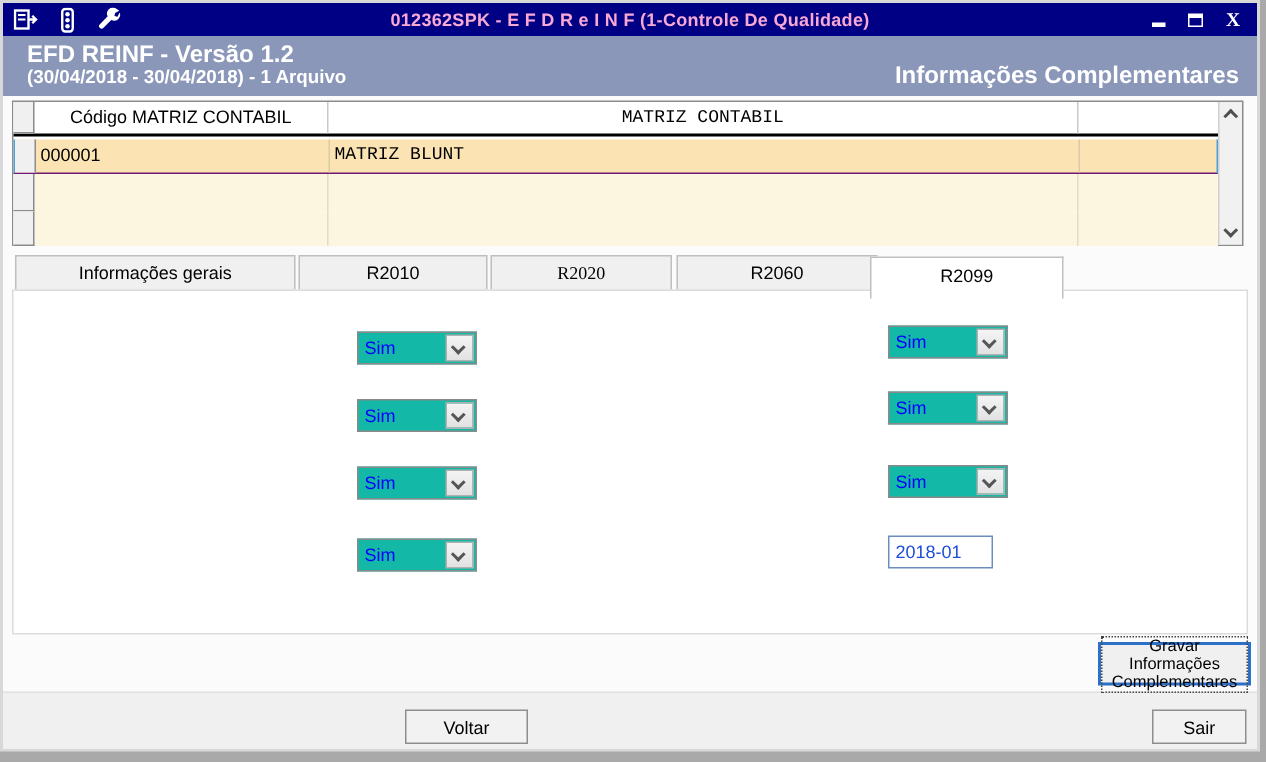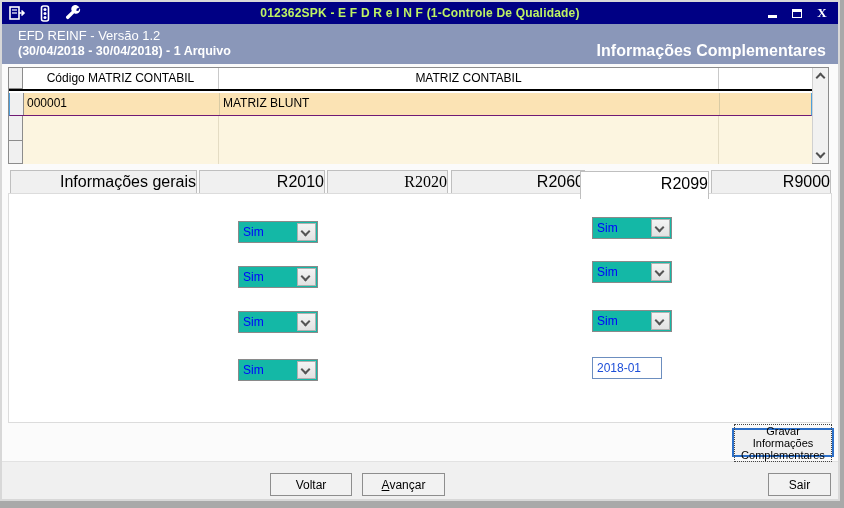--- a/index.html
+++ b/index.html
@@ -6,56 +6,56 @@
   html,body { width:844px; height:508px; }
   body { font-family:"Liberation Sans", sans-serif; font-size:12px; color:#000; background:#a9a9a9; }
   .screen { position:relative; width:844px; height:508px; background:#a9a9a9; overflow:hidden; }
   .window-frame { position:absolute; left:0; top:0; width:840px; height:501px; background:#d8d8d8; }
   .window { position:absolute; left:2px; top:2px; width:836px; height:497px; background:#fbfbfb; }
 
   
   .titlebar { position:absolute; left:2px; top:2px; width:836px; height:22px; background:#000084; display:flex; align-items:center; }
   .titlebar-icons { position:absolute; left:6px; top:2px; display:flex; gap:10px; }
   .tb-ico { width:18px; height:18px; display:flex; align-items:center; justify-content:center; }
-  .title-text { width:100%; text-align:center; color:#bef264; font-weight:bold; font-size:12px; letter-spacing:.2px; }
+  .title-text { width:100%; text-align:center; color:#f9a8d4; font-weight:bold; font-size:12px; letter-spacing:.2px; }
   .tb-controls { position:absolute; right:8px; top:0; height:22px; display:flex; align-items:center; gap:9px; }
   .tb-btn { width:16px; height:16px; display:flex; align-items:center; justify-content:center; color:#fff; font-weight:bold; cursor:default; }
   .glyph-min { width:9px; height:3px; background:#fff; margin-top:6px; }
   .glyph-max { width:10px; height:9px; border:1px solid #fff; border-top:3px solid #fff; }
   .glyph-close { font-size:13px; font-weight:bold; color:#fff; font-family:"Liberation Serif", serif; }
 
   
   .header { position:absolute; left:2px; top:24px; width:836px; height:40px; background:#8a97b9; color:#fff; }
-  .hdr-line1 { position:absolute; left:16px; top:4px; font-weight:normal; font-size:13px; }
+  .hdr-line1 { position:absolute; left:16px; top:4px; font-weight:bold; font-size:16px; }
   .hdr-line2 { position:absolute; left:16px; top:20px; font-weight:bold; font-size:12.5px; }
   .hdr-right { position:absolute; right:12px; bottom:4px; font-weight:bold; font-size:16px; }
 
   
   .grid { position:absolute; left:8px; top:67px; width:821px; height:97px; border:1px solid #8c8c8c; background:#fff; }
   .g-row { position:absolute; left:0; width:803px; display:flex; }
   .g-head { top:0; height:23px; background:#fff; border-bottom:2px solid #000; }
   .g-sel { width:14px; background:#f0f0f0; border-right:1px solid #8c8c8c; border-bottom:1px solid #8c8c8c; flex:none; }
   .g-c1 { width:196px; flex:none; overflow:hidden; white-space:nowrap; }
-  .g-c2 { width:500px; flex:none; overflow:hidden; white-space:nowrap; }
+  .g-c2 { width:500px; flex:none; overflow:hidden; white-space:nowrap;font-family:Liberation Mono, monospace; }
   .g-c3 { width:93px; flex:none; }
   .g-head .g-c1, .g-head .g-c2 { text-align:center; line-height:21px; border-right:1px solid #c9c9c9; }
   .g-row1 { top:25px; height:23px; background:#fbe3b4; border:1px solid #4e9fdb; border-top:none; border-bottom:1px solid #701a75; }
   .g-row1 .g-c1, .g-row1 .g-c2 { line-height:20px; padding-left:3px; border-right:1px solid #d9cba4; }
   .g-row1 .g-sel { border-bottom:none; }
   .g-row2 { top:48px; height:25px; background:#fcf5e0; }
   .g-row3 { top:73px; height:23px; background:#fcf5e0; }
   .g-empty .g-c1, .g-empty .g-c2 { border-right:1px solid #e4dcc4; }
   .g-empty .g-sel { border-bottom:1px solid #8c8c8c; }
   .g-scroll { position:absolute; right:0; top:0; width:16px; height:95px; background:#f1f1f1; border-left:1px solid #d0d0d0; }
   .chev { width:7px; height:7px; border-right:2px solid #505050; border-bottom:2px solid #505050; position:absolute; left:4px; }
   .chev-up { transform:rotate(-135deg); top:6px; }
   .chev-down { transform:rotate(45deg); bottom:6px; }
 
   
-  .tab { position:absolute; top:170px; height:24px; background:#f0f0f0; border:1px solid #bfbfbf; text-align:right; line-height:22px; font-size:16px; cursor:default; }
+  .tab { position:absolute; top:170px; height:24px; background:#f0f0f0; border:1px solid #bfbfbf; text-align:center; line-height:22px; font-size:12px; cursor:default; }
   .tab.active { top:171px; height:28px; background:#fff; border-bottom:none; line-height:24px; z-index:5; }
 
   
   .panel { position:absolute; left:8px; top:193px; width:824px; height:230px; background:#fff; border:1px solid #dcdcdc; z-index:1; }
 
   .q-label { position:absolute; text-align:right; font-size:12px; line-height:15px; color:#000; }
   .lbl-left { left:6px; width:230px; }
   .lbl-right { left:354px; width:234px; }
 
   .combo { position:absolute; width:80px; height:22px; background:#14b8a6; border:1px solid #8a8a8a; z-index:2; display:flex; }
@@ -156,21 +156,20 @@
       <div class="chev chev-up"></div>
       <div class="chev chev-down"></div>
     </div>
   </div>
 
   <div class="tab" style="left:10px; width:187px;">Informações gerais</div>
   <div class="tab" style="left:199px; width:126px;">R2010</div>
   <div class="tab" style="left:327px; width:121px;font-family:Liberation Serif, serif;">R2020</div>
   <div class="tab" style="left:451px; width:134px;">R2060</div>
   <div class="tab active" style="left:580px; width:129px;">R2099</div>
-  <div class="tab" style="left:711px; width:120px;">R9000</div>
 
   <div class="panel"></div>
 
   <div class="q-label lbl-left" style="top:215px;">Prestou serviços sujeitos à retenção de contribuição previdenciária?</div>
   <div class="combo" style="left:238px; top:221px;">
     <div class="combo-val">Sim</div>
     <div class="combo-btn">
         <div class="chev"></div>
       </div>
   </div>
@@ -227,19 +226,16 @@
   <input class="txt-input" style="left: 592px; top: 357px;" value="2018-01">
 
   <div class="btn btn-gravar">
     <div class="inner">Gravar Informações Complementares</div>
   </div>
 
   <div class="bottom-strip"></div>
   <div class="btn btn-voltar">
       <span class="lbl">Voltar</span>
     </div>
-  <div class="btn btn-avancar">
-      <span class="lbl">Avançar</span>
-    </div>
   <div class="btn btn-sair">
       <span class="lbl">Sair</span>
     </div>
 </div>
 
 </body></html>

